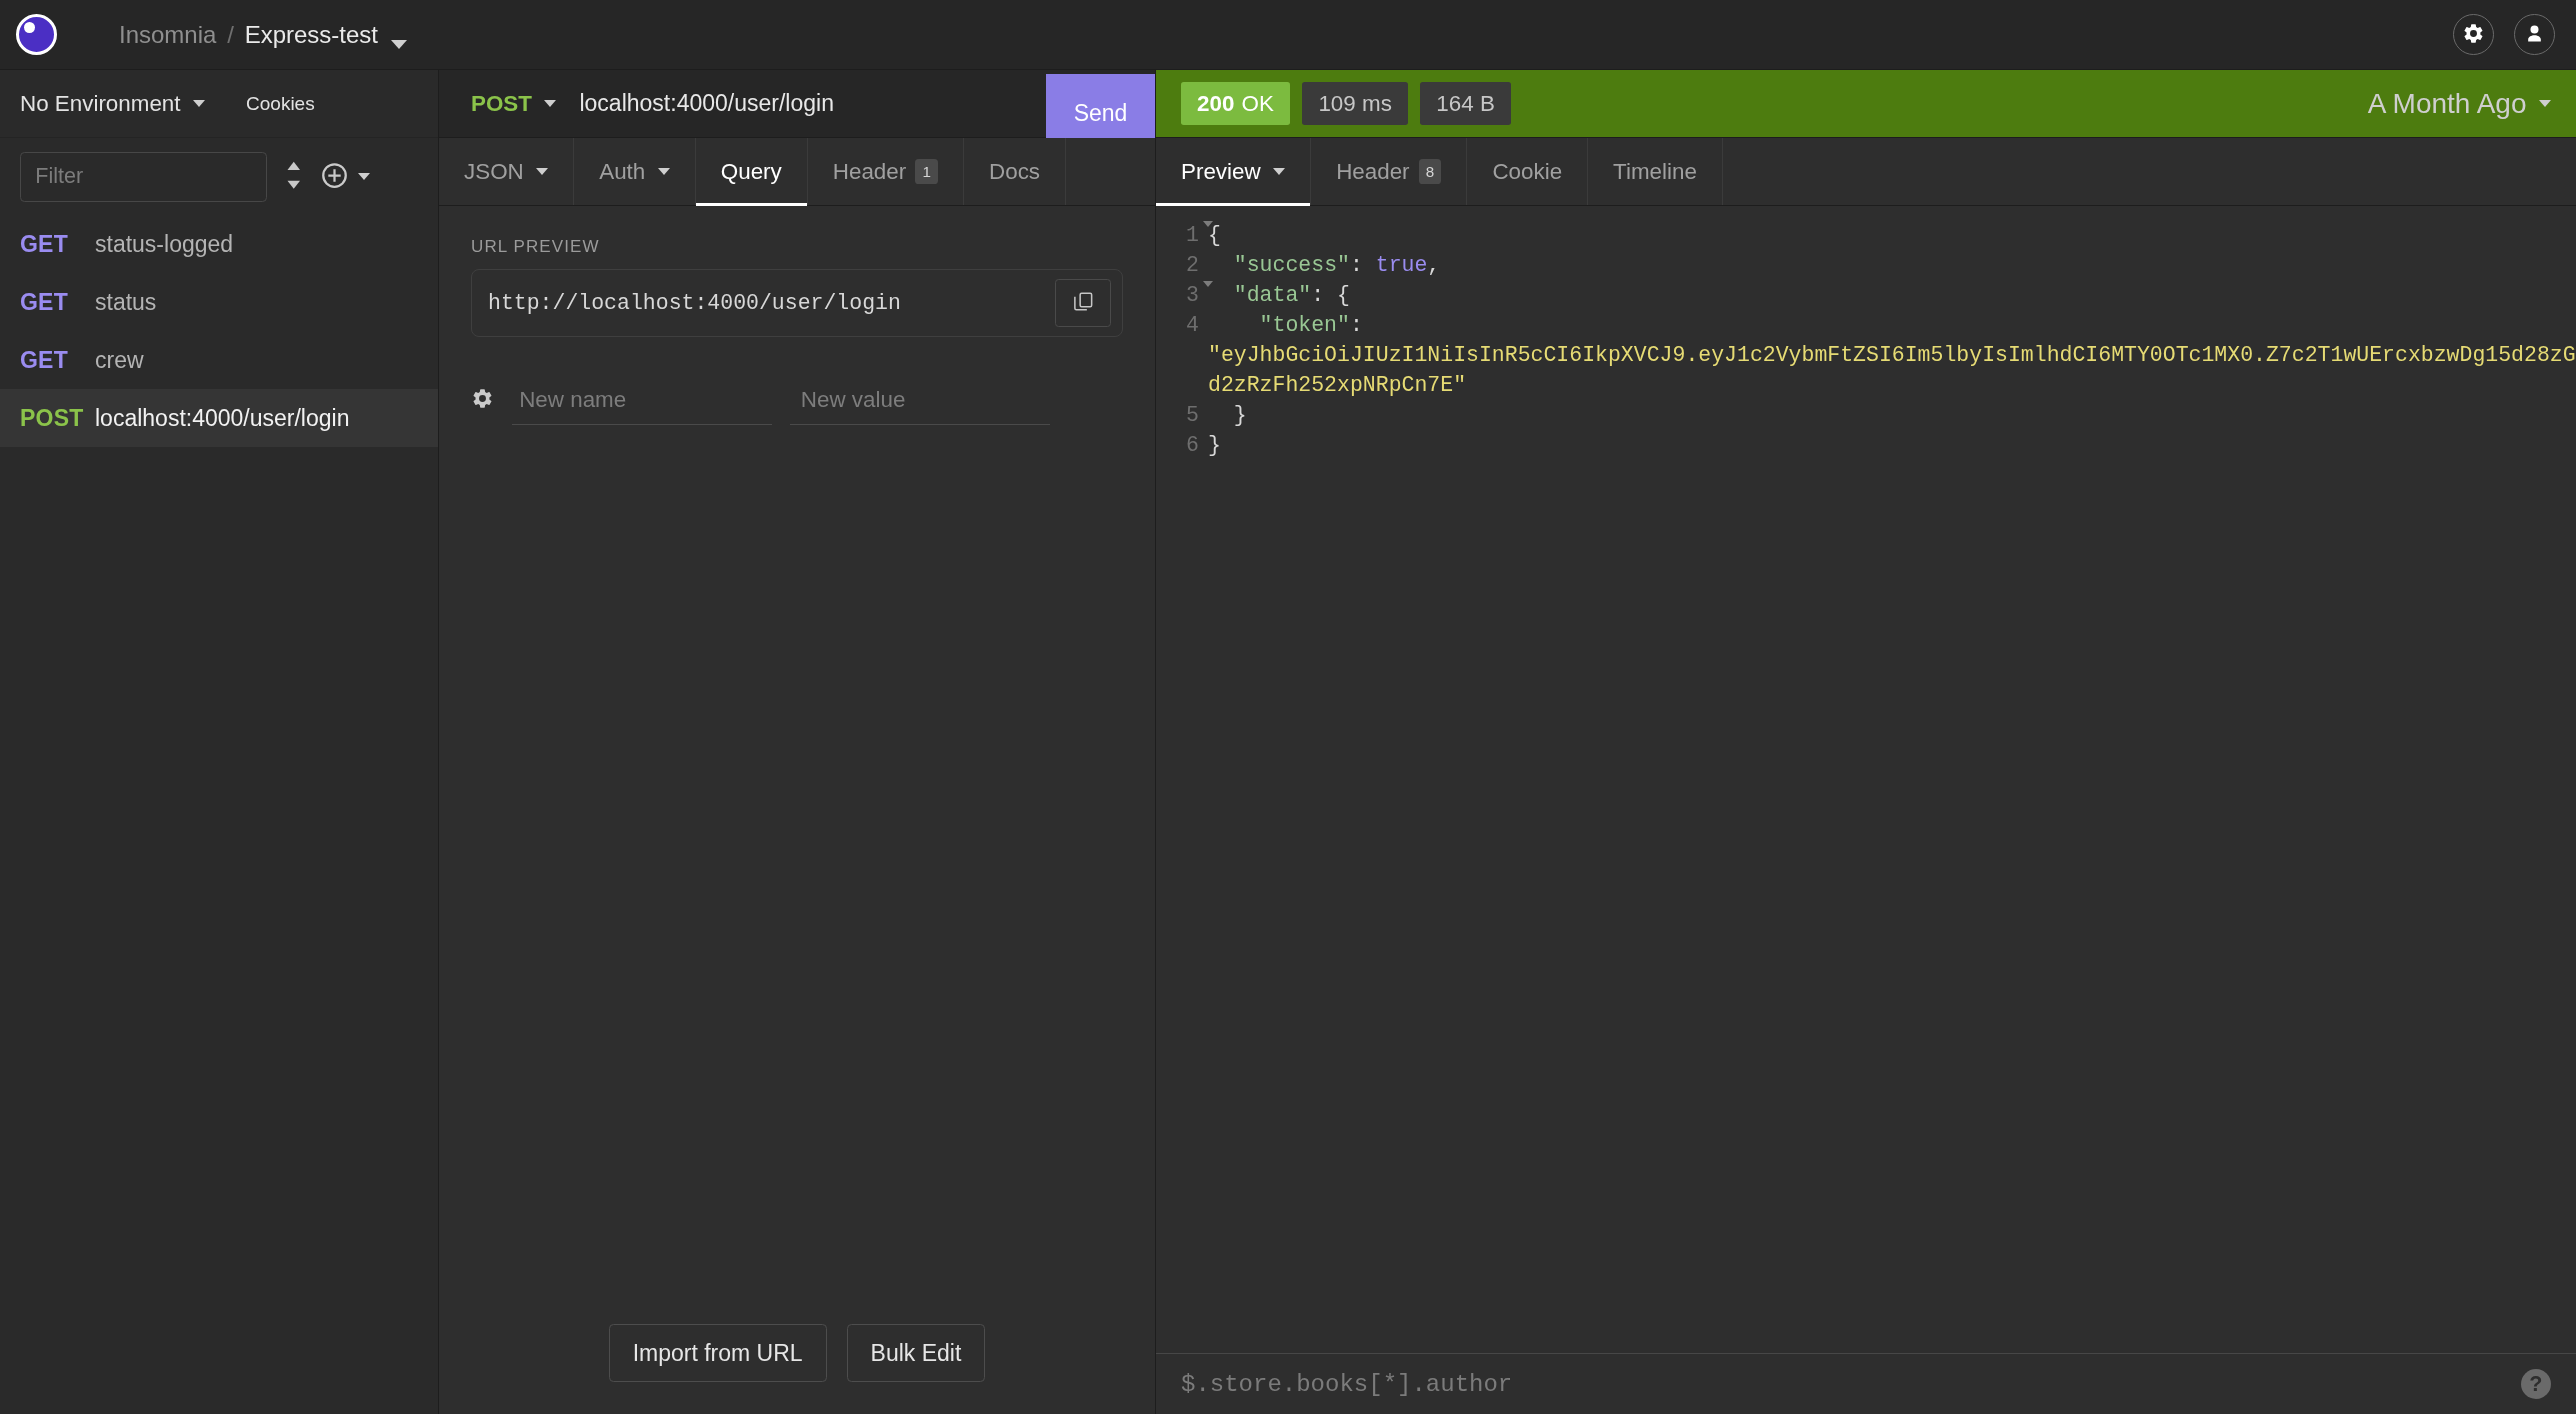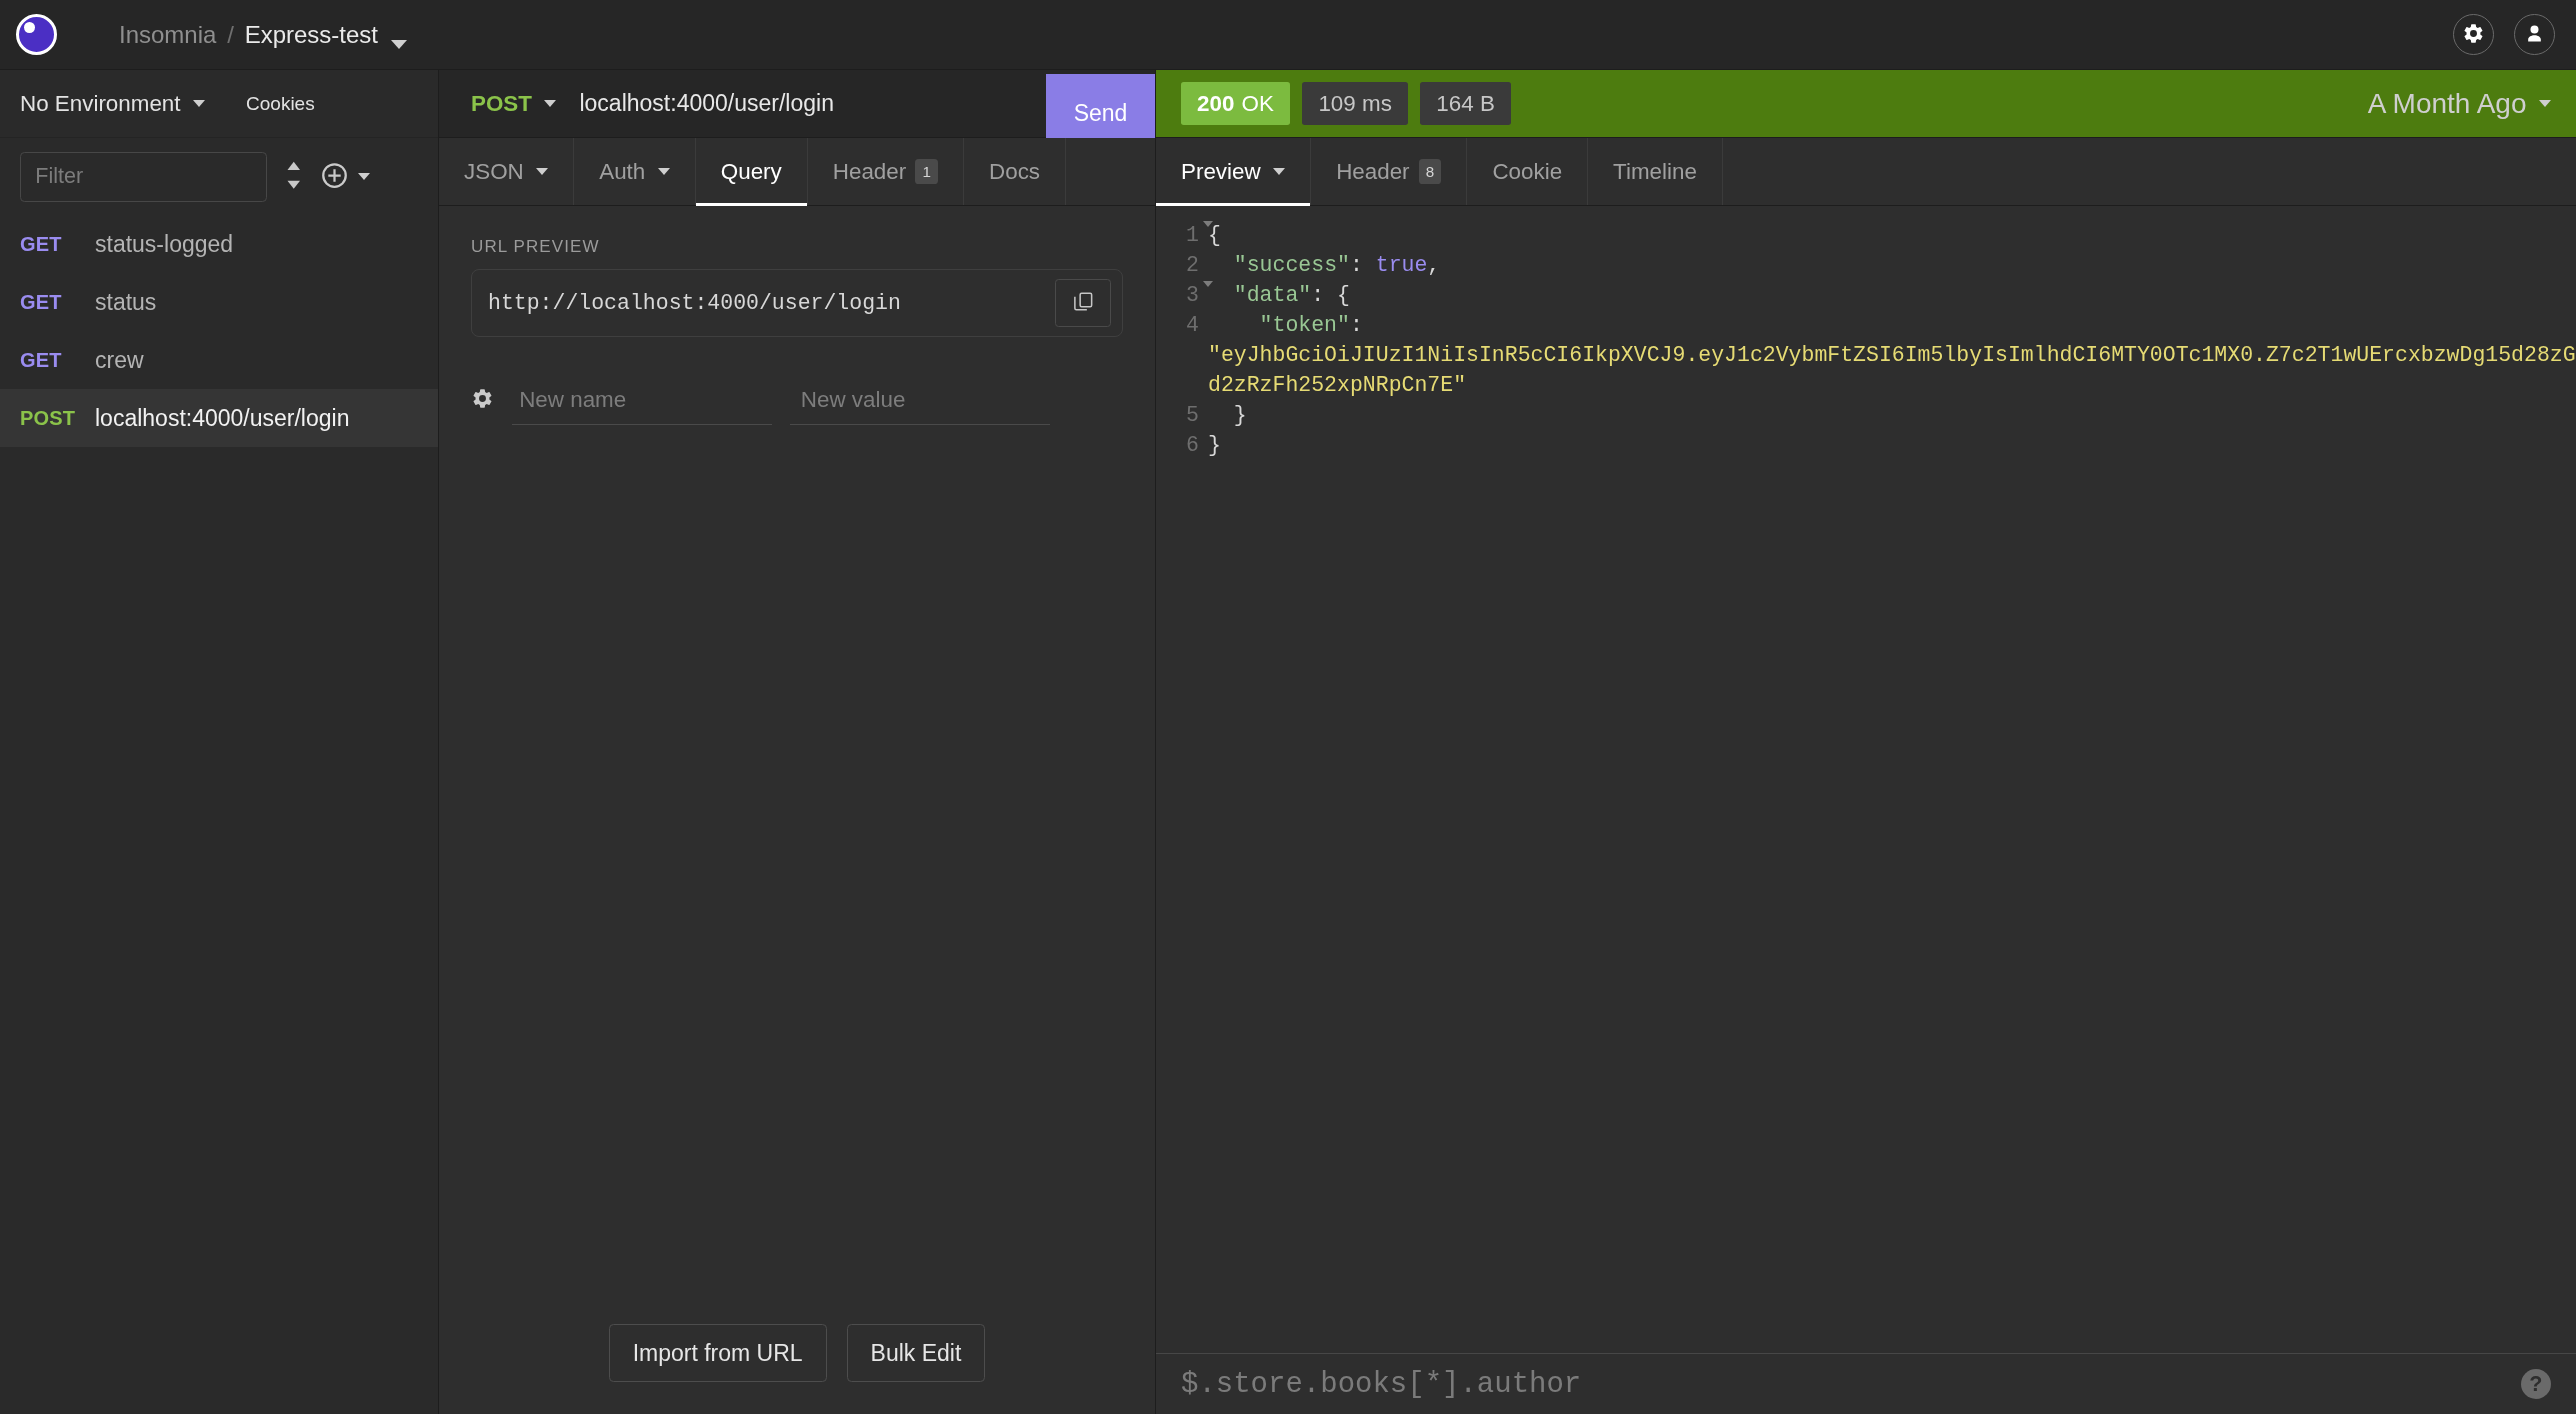--- a/index.html
+++ b/index.html
@@ -83,21 +83,21 @@
   .filter-input::placeholder { color: #7c7c7c; }
   .icon-btn { display: flex; align-items: center; justify-content: center; }
   .icon-btn svg { fill: #c9c9c9; }
   .req-list { flex: 1; overflow: hidden; }
   .req-row {
     height: 58px; display: flex; align-items: center;
     padding: 0 20px; cursor: default;
   }
   .req-row.active { background: #353535; }
   .req-method {
-    font-size: 20px; font-weight: bold;
+    font-size: 23px; font-weight: bold;
     width: 75px; flex: 0 0 75px;
     letter-spacing: 0.2px;
   }
   .m-get { color: #9a8cf0; }
   .m-post { color: #8bc34a; }
   .req-name { font-size: 23px; color: #b4b4b4; text-align: center; }
   .req-row.active .req-name { color: #f2f2f2; }
 
   
   .pane-request {
@@ -243,21 +243,21 @@
   .jsonpath-bar {
     flex: 0 0 61px; height: 61px;
     border-top: 0.9px solid #474747;
     display: flex; align-items: center;
     padding: 0 25px;
     background: #2e2e2e;
   }
   .jsonpath-input {
     flex: 1; background: transparent; border: none;
     font-family: "Liberation Mono", monospace;
-    font-size: 29px; color: #cfcfcf;
+    font-size: 24px; color: #cfcfcf;
   }
   .jsonpath-input::placeholder { color: #7b7b7b; }
   .help-btn {
     width: 30.5px; height: 30.5px; border-radius: 50%;
     background: #6a6a6a; color: #2e2e2e;
     font-size: 21.5px; font-weight: bold;
     display: flex; align-items: center; justify-content: center;
     margin-left: 12.5px;
   }
 </style>

